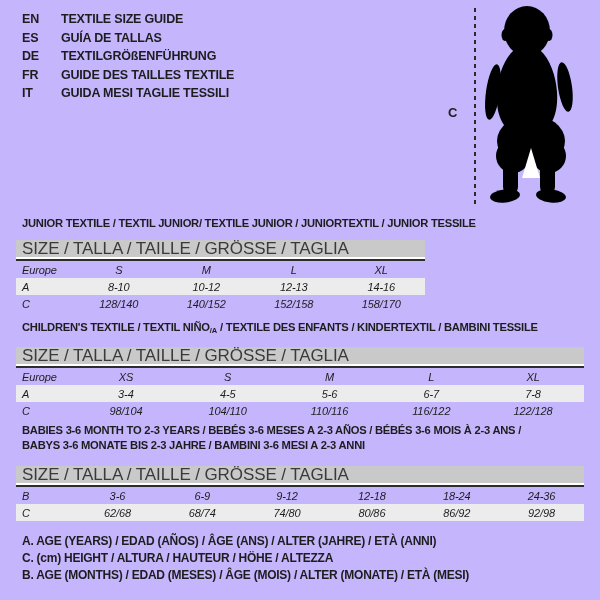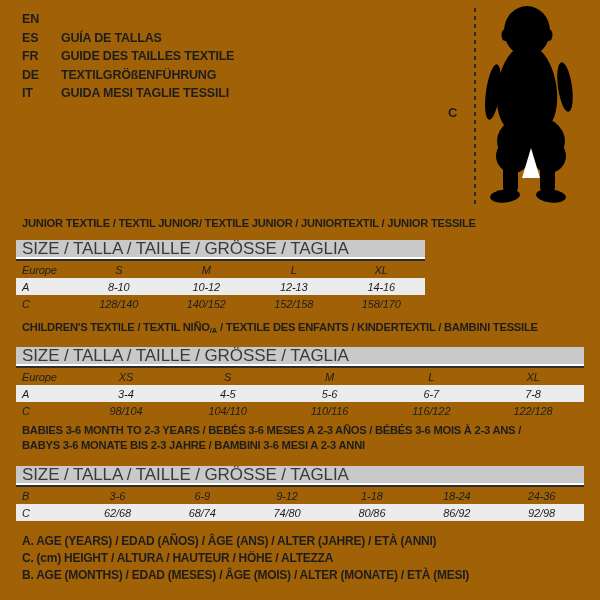--- a/index.html
+++ b/index.html
@@ -2,21 +2,21 @@
 <html style="--bar: #c9c9c9; --shade: #ececec; --divider: #2d2d2d; --ink: #1d1d1d;"><head>
 <meta charset="utf-8">
 <style>
   html,body{margin:0;padding:0;}
   body{
     width:600px;height:600px;background:#ffffff;
     font-family:"Liberation Sans", sans-serif;
     color:var(--ink,#1d1d1d);
     position:relative;overflow:hidden;
   }
-  .page{position:absolute;left:0;top:0;width:600px;height:600px;background:#a16207;}
+  .page{position:absolute;left:0;top:0;width:600px;height:600px;background:#c4b5fd;}
 
   
   .lang-block{position:absolute;left:22px;top:10px;}
   .lang-row{display:flex;font-weight:700;font-size:12.5px;line-height:18.5px;letter-spacing:-0.2px;white-space:nowrap;}
   .lang-code{width:39px;}
 
   
   .dotted-line{
     position:absolute;left:474px;top:8px;width:2px;height:200px;
     background:repeating-linear-gradient(to bottom,#2a2a2a 0 4px,transparent 4px 8px);
@@ -53,32 +53,33 @@
   .legend-line{font-weight:700;font-size:12px;line-height:17px;letter-spacing:-0.25px;white-space:nowrap;}
 </style>
 </head>
 <body>
 
 <div class="page">
 
   <div class="lang-block">
       <div class="lang-row">
         <span class="lang-code">EN</span>
+        <span class="lang-title">TEXTILE SIZE GUIDE</span>
       </div>
       <div class="lang-row">
         <span class="lang-code">ES</span>
         <span class="lang-title">GUÍA DE TALLAS</span>
       </div>
       <div class="lang-row">
+        <span class="lang-code">DE</span>
+        <span class="lang-title">TEXTILGRÖßENFÜHRUNG</span>
+      </div>
+      <div class="lang-row">
         <span class="lang-code">FR</span>
         <span class="lang-title">GUIDE DES TAILLES TEXTILE</span>
-      </div>
-      <div class="lang-row">
-        <span class="lang-code">DE</span>
-        <span class="lang-title">TEXTILGRÖßENFÜHRUNG</span>
       </div>
       <div class="lang-row">
         <span class="lang-code">IT</span>
         <span class="lang-title">GUIDA MESI TAGLIE TESSILI</span>
       </div>
     </div>
 
   <svg class="baby-svg" width="106" height="202" viewBox="0 0 106 202">
     <g fill="#000000">
       <ellipse cx="24" cy="31" rx="3.5" ry="6"></ellipse>
@@ -172,21 +173,21 @@
       </div>
       <div class="size-table">
         <div class="size-bar">SIZE / TALLA / TAILLE / GRÖSSE / TAGLIA</div>
         <div class="bar-gap"></div>
         <div class="divider"></div>
         <div class="t-row">
           <div class="t-label">B</div>
           <div class="t-cell">3-6</div>
           <div class="t-cell">6-9</div>
           <div class="t-cell">9-12</div>
-          <div class="t-cell">1-18</div>
+          <div class="t-cell">12-18</div>
           <div class="t-cell">18-24</div>
           <div class="t-cell">24-36</div>
         </div>
         <div class="t-row shaded">
           <div class="t-label">C</div>
           <div class="t-cell">62/68</div>
           <div class="t-cell">68/74</div>
           <div class="t-cell">74/80</div>
           <div class="t-cell">80/86</div>
           <div class="t-cell">86/92</div>

